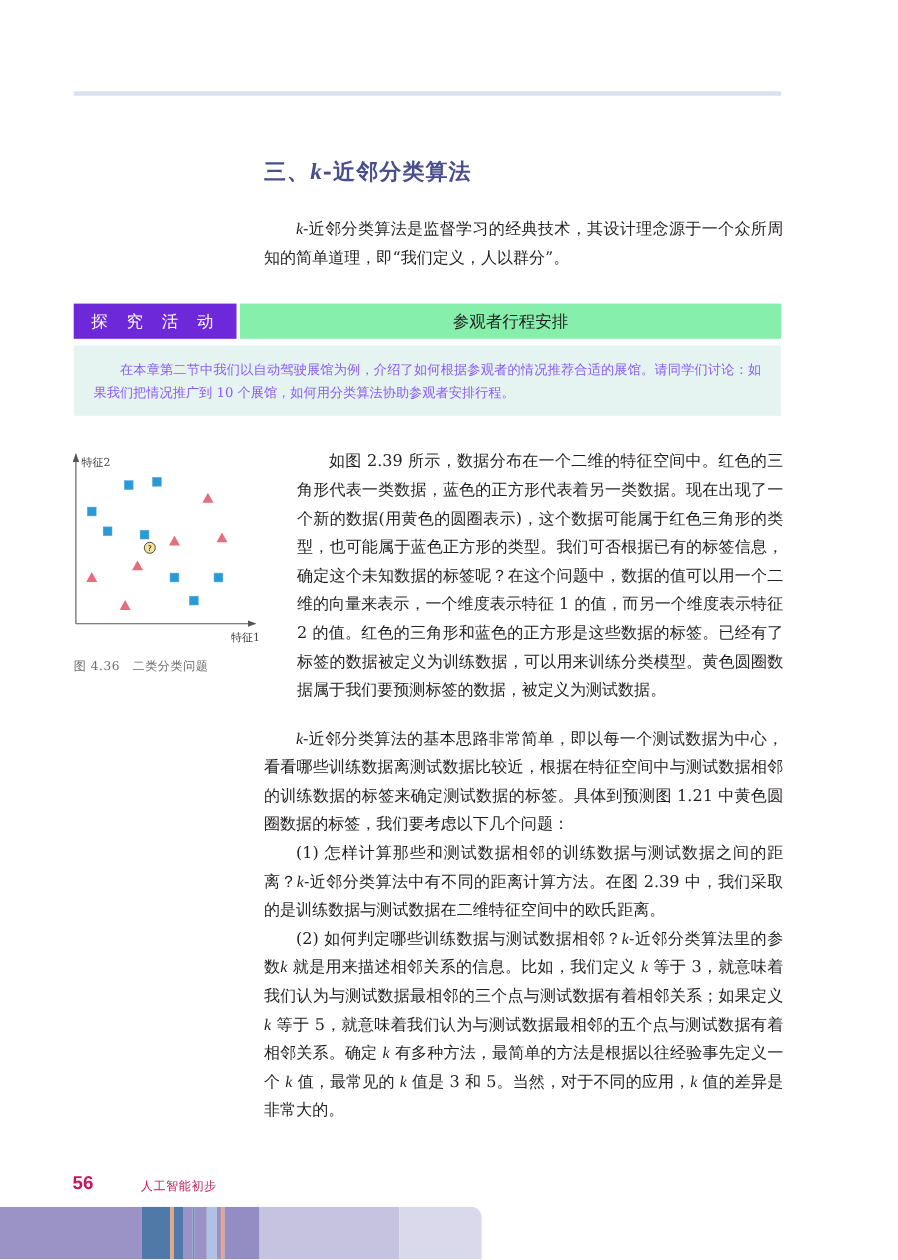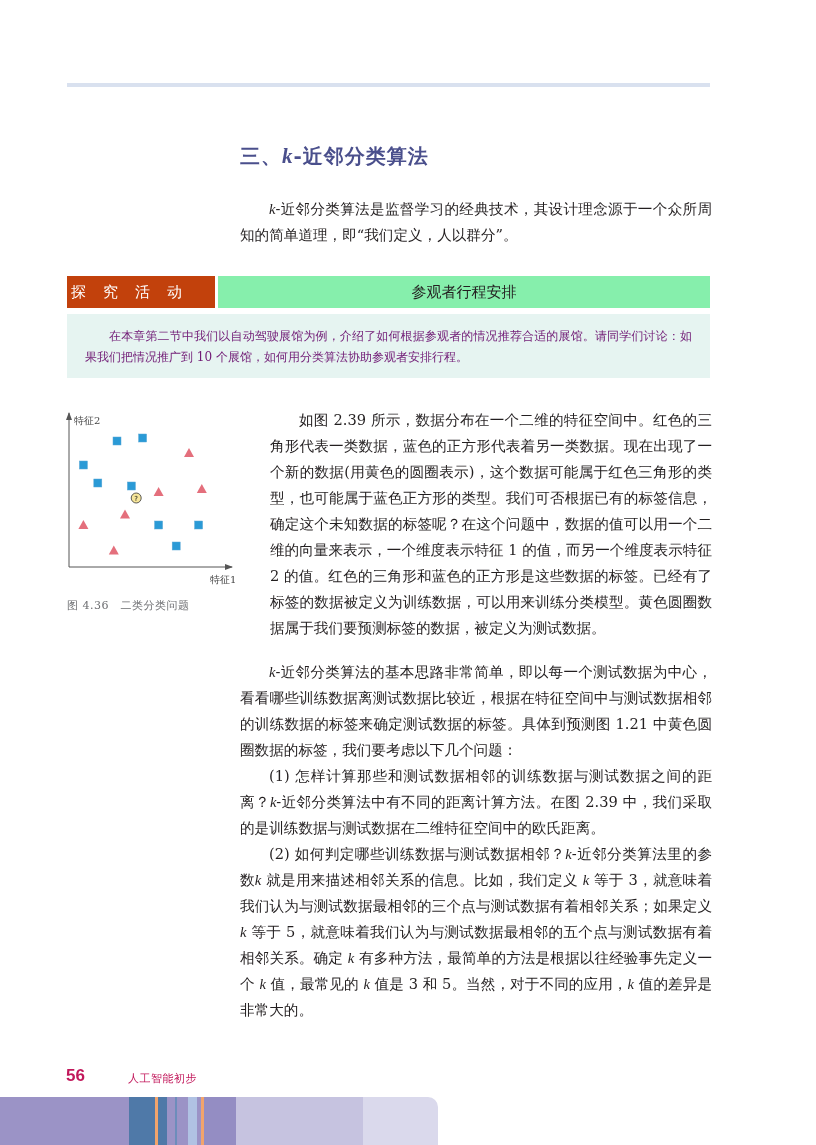--- a/index.html
+++ b/index.html
@@ -25,33 +25,33 @@
     text-align:justify; text-justify:inter-character;
   }
   .para .kk { font-style:italic; font-family:"Liberation Serif", serif; }
   .intro { left:240px; top:196px; width:472px; text-indent:29px; }
 
   .activity-head {
     position:absolute; left:67px; top:276px; width:643px; height:32px;
     display:flex;
   }
   .activity-tag {
-    width:148px; height:32px; background:#c2410c; color:#ffffff;
-    font-size:15px; line-height:32px; letter-spacing:17px; padding-left:4px; box-sizing:border-box;
+    width:148px; height:32px; background:#6d28d9; color:#ffffff;
+    font-size:15px; line-height:32px; letter-spacing:17px; padding-left:16px; box-sizing:border-box;
     font-family:"DejaVu Sans", sans-serif;
   }
   .activity-title {
     flex:1; margin-left:3px; background:#86efac; color:#231f20;
     font-size:15px; line-height:32px; text-align:center;
     font-family:"DejaVu Sans", sans-serif;
   }
   .activity-body {
     position:absolute; left:67px; top:314px; width:643px; height:64px;
     background:#e6f4f1; box-sizing:border-box; padding:12px 18px 0 18px;
-    font-size:12px; line-height:21px; color:#701a75;
+    font-size:12px; line-height:21px; color:#8b5cf6;
     text-indent:24px; text-align:justify;
   }
 
   .figure {
     position:absolute; left:60px; top:405px; width:190px; height:215px;
   }
   .figure svg { position:absolute; left:0; top:0; }
   .fig-caption {
     position:absolute; left:67px; top:598px; font-size:11px; color:#6d6e71;
     font-family:"DejaVu Serif", serif; letter-spacing:0.5px;

